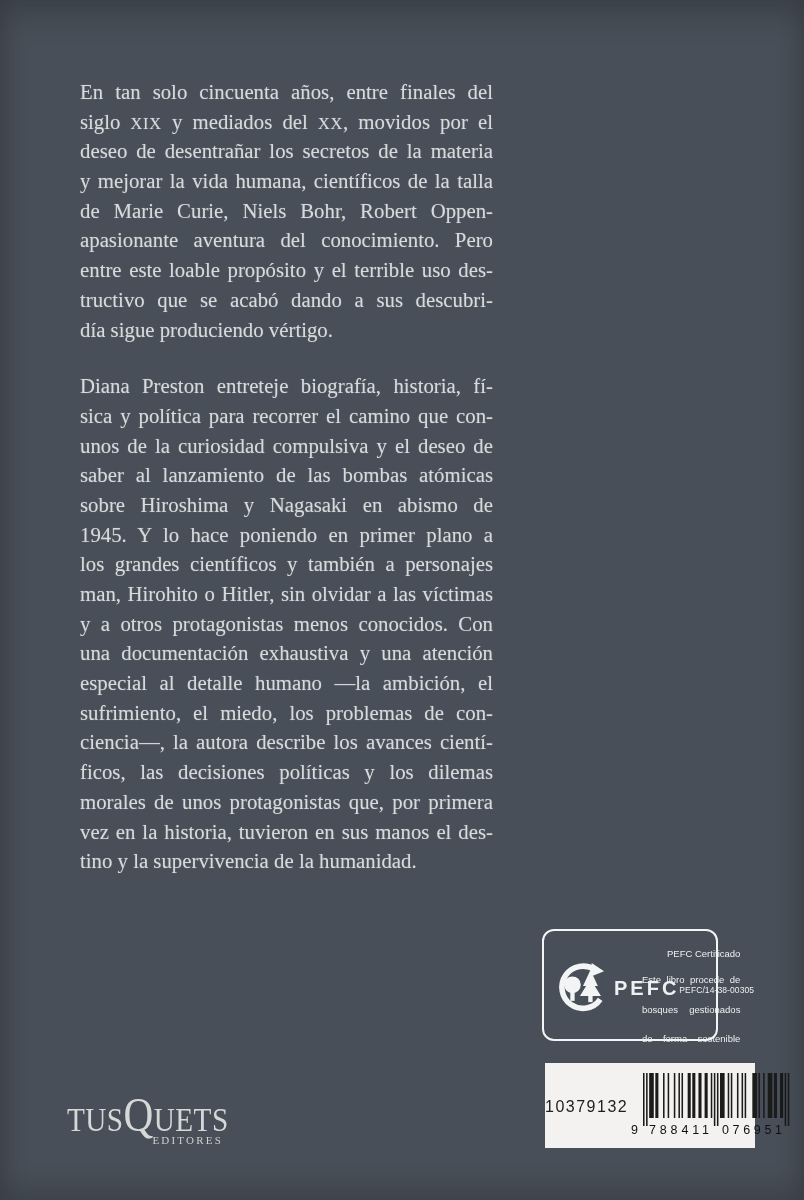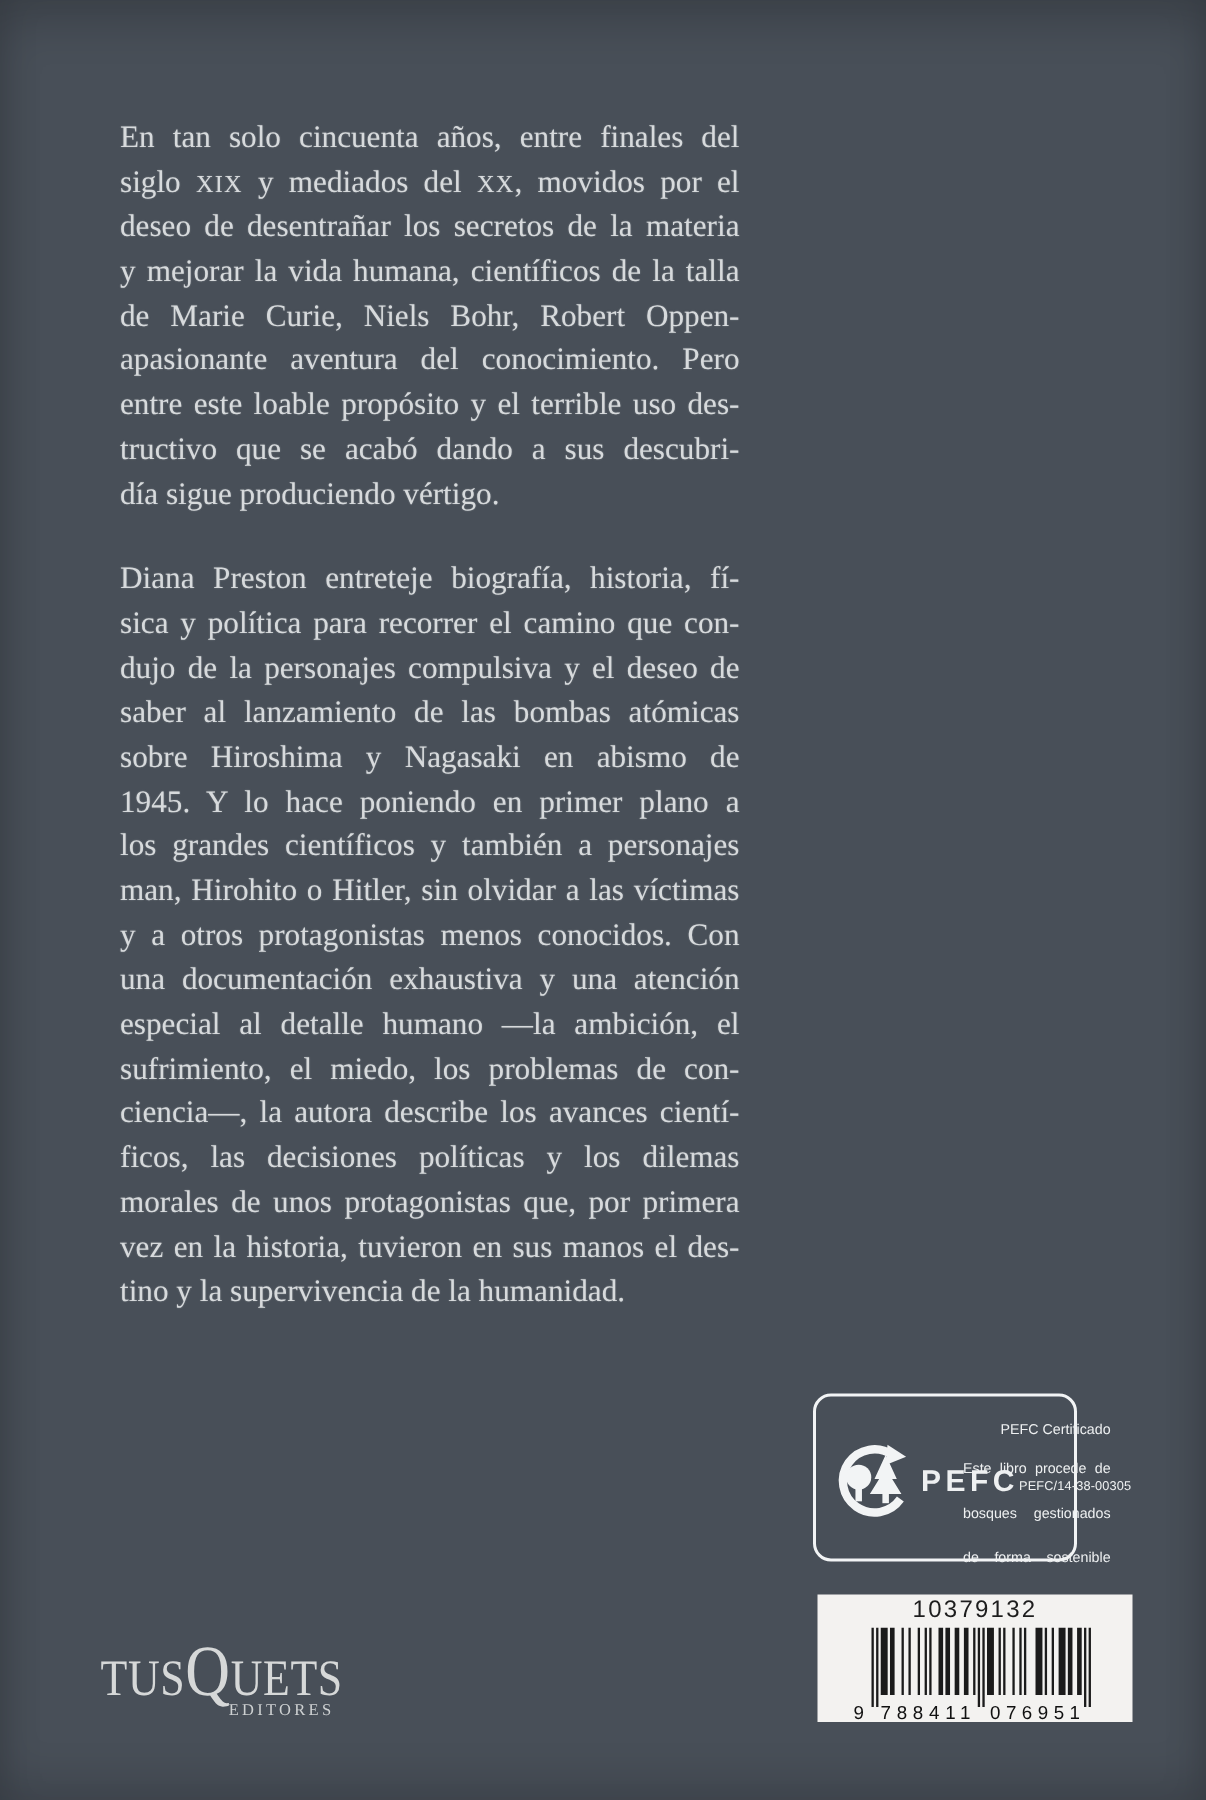--- a/index.html
+++ b/index.html
@@ -42,21 +42,21 @@
   .pefc-word { font-weight:bold; font-size:20px; letter-spacing:3px; line-height:20px; margin-top:0px; }
   .pefc-code { font-size:8.5px; letter-spacing:0.1px; margin-top:4px; white-space:nowrap; }
   .pefc-right { flex:1; box-sizing:border-box; padding:16px 6px 0 4px; font-size:9.5px; line-height:13px; }
   .pefc-cert { margin-bottom:13px; white-space:nowrap;margin-left:25px; }
   .pefc-url  { margin-top:13px; }
 
   
   .barcode-box {
     position:absolute; left:545px; top:1063px; width:210px; height:85px;
     background: var(--barcode_bg, #f3f2f0);
-    display:flex; flex-direction:column; align-items:center;
+    display:flex; flex-direction:row; align-items:center;
     font-family:"Liberation Sans", sans-serif;
   }
   .barcode-number { font-size:16px; letter-spacing:1.5px; color:#1d1d1d; margin-top:2px; line-height:18px; }
   .barcode-rule { width:150px; height:1.5px; background:#1d1d1d; margin-top:0.5px; }
   .barcode-svg-wrap { margin-top:1px; }
 
   
   .publisher { position:absolute; left:67px; top:1093px; width:158px; color: var(--logo_text, #d6d8d8); }
   .pub-word {
     white-space:nowrap; height:44px; line-height:44px; font-size:34px; letter-spacing:0.5px;
@@ -78,21 +78,21 @@
         <div class="tline">y mejorar la vida humana, científicos de la talla</div>
         <div class="tline">de Marie Curie, Niels Bohr, Robert Oppen-</div>
         <div class="tline">apasionante aventura del conocimiento. Pero</div>
         <div class="tline">entre este loable propósito y el terrible uso des-</div>
         <div class="tline">tructivo que se acabó dando a sus descubri-</div>
         <div class="tline">día sigue produciendo vértigo.</div>
       </div>
     <div class="para">
         <div class="tline">Diana Preston entreteje biografía, historia, fí-</div>
         <div class="tline">sica y política para recorrer el camino que con-</div>
-        <div class="tline">dujo de la personajes compulsiva y el deseo de</div>
+        <div class="tline">unos de la curiosidad compulsiva y el deseo de</div>
         <div class="tline">saber al lanzamiento de las bombas atómicas</div>
         <div class="tline">sobre Hiroshima y Nagasaki en abismo de</div>
         <div class="tline">1945. Y lo hace poniendo en primer plano a</div>
         <div class="tline">los grandes científicos y también a personajes</div>
         <div class="tline">man, Hirohito o Hitler, sin olvidar a las víctimas</div>
         <div class="tline">y a otros protagonistas menos conocidos. Con</div>
         <div class="tline">una documentación exhaustiva y una atención</div>
         <div class="tline">especial al detalle humano —la ambición, el</div>
         <div class="tline">sufrimiento, el miedo, los problemas de con-</div>
         <div class="tline">ciencia—, la autora describe los avances cientí-</div>

